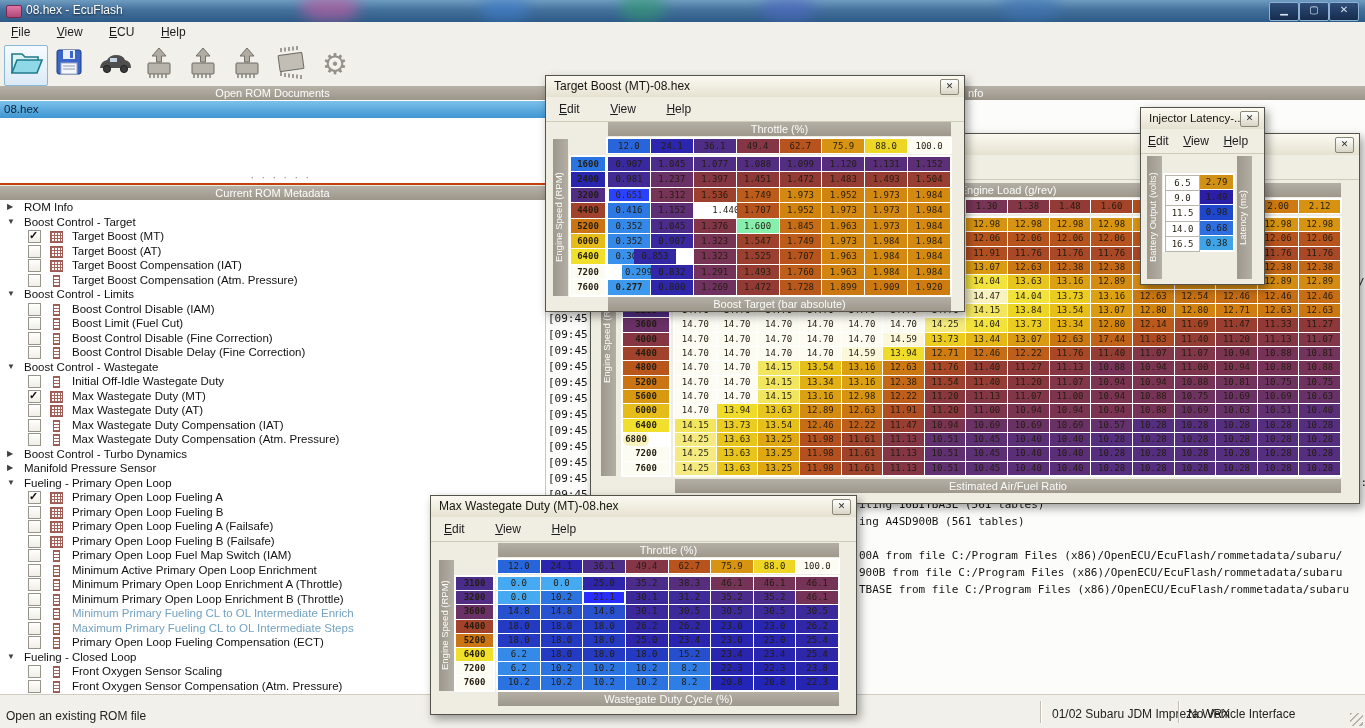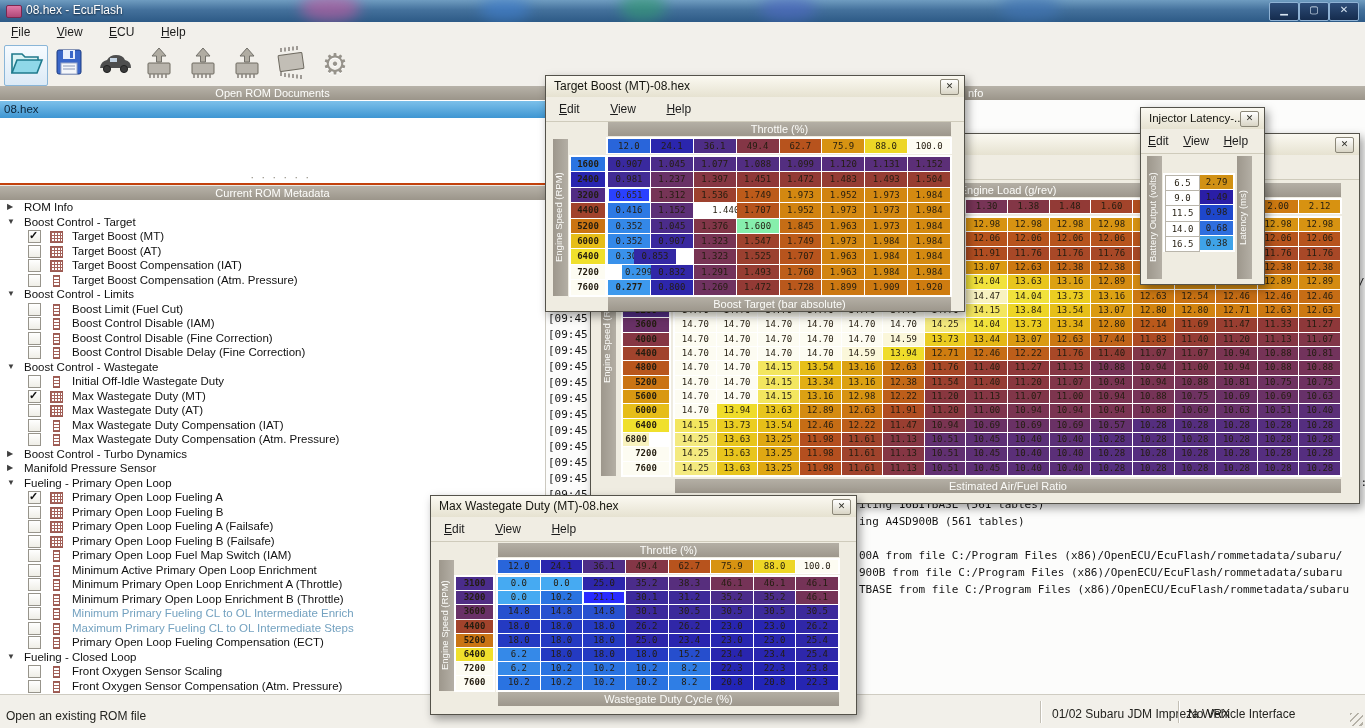--- a/index.html
+++ b/index.html
@@ -197,26 +197,26 @@
         <div class="bicon"></div>
         <span class="tlabel">Target Boost Compensation (Atm. Pressure)</span>
       </div>
       <div class="trow lvl0">
         <div class="tarrow">▼</div>
         <span class="tlabel">Boost Control - Limits</span>
       </div>
       <div class="trow lvl1">
         <div class="tcheck"></div>
         <div class="bicon"></div>
+        <span class="tlabel">Boost Control Disable (IAM)</span>
+      </div>
+      <div class="trow lvl1">
+        <div class="tcheck"></div>
+        <div class="bicon"></div>
         <span class="tlabel">Boost Limit (Fuel Cut)</span>
-      </div>
-      <div class="trow lvl1">
-        <div class="tcheck"></div>
-        <div class="bicon"></div>
-        <span class="tlabel">Boost Control Disable (IAM)</span>
       </div>
       <div class="trow lvl1">
         <div class="tcheck"></div>
         <div class="bicon"></div>
         <span class="tlabel">Boost Control Disable (Fine Correction)</span>
       </div>
       <div class="trow lvl1">
         <div class="tcheck"></div>
         <div class="bicon"></div>
         <span class="tlabel">Boost Control Disable Delay (Fine Correction)</span>
@@ -394,21 +394,21 @@
       <div class="rlab" style="left: 32px; top: 155.65px; width: 46px; height: 13.33px; line-height: 13.33px; background: rgb(59, 41, 157);">2800</div>
       <div class="rlab" style="left: 32px; top: 169.98px; width: 46px; height: 13.33px; line-height: 13.33px; background: rgb(81, 45, 132);">3200</div>
       <div class="rlab" style="left: 32px; top: 184.31px; width: 46px; height: 13.33px; line-height: 13.33px; background: rgb(105, 49, 102);">3600</div>
       <div class="rlab" style="left: 32px; top: 198.64px; width: 46px; height: 13.33px; line-height: 13.33px; background: rgb(134, 54, 67);">4000</div>
       <div class="rlab" style="left: 32px; top: 212.97px; width: 46px; height: 13.33px; line-height: 13.33px; background: rgb(161, 67, 44);">4400</div>
       <div class="rlab" style="left: 32px; top: 227.3px; width: 46px; height: 13.33px; line-height: 13.33px; background: rgb(184, 86, 28);">4800</div>
       <div class="rlab" style="left: 32px; top: 241.63px; width: 46px; height: 13.33px; line-height: 13.33px; background: rgb(202, 116, 19);">5200</div>
       <div class="rlab" style="left: 32px; top: 255.96px; width: 46px; height: 13.33px; line-height: 13.33px; background: rgb(217, 152, 18);">5600</div>
       <div class="rlab" style="left: 32px; top: 270.29px; width: 46px; height: 13.33px; line-height: 13.33px; background: rgb(230, 189, 24);">6000</div>
       <div class="rlab" style="left: 32px; top: 284.62px; width: 46px; height: 13.33px; line-height: 13.33px; background: rgb(240, 224, 44);">6400</div>
-      <div class="rlab" style="left: 32px; top: 298.95px; width: 26px; height: 13.33px; line-height: 13.33px; background: rgb(248, 242, 190);">6800</div>
+      <div class="rlab" style="left: 32px; top: 298.95px; width: 26px; height: 13.33px; line-height: 13.33px; background: rgb(248, 242, 190); border-radius: 6px;">6800</div>
       <div class="rlab" style="left: 32px; top: 313.28px; width: 46px; height: 13.33px; line-height: 13.33px; background: rgb(253, 252, 242);">7200</div>
       <div class="rlab" style="left: 32px; top: 327.61px; width: 46px; height: 13.33px; line-height: 13.33px; background: rgb(253, 252, 242);">7600</div>
       <div class="cell" style="left: 84px; top: 84px; width: 40.625px; height: 13.33px; line-height: 13.33px; background: rgb(253, 252, 242);">14.70</div>
       <div class="cell" style="left: 125.625px; top: 84px; width: 40.625px; height: 13.33px; line-height: 13.33px; background: rgb(253, 252, 242);">14.70</div>
       <div class="cell" style="left: 167.25px; top: 84px; width: 40.625px; height: 13.33px; line-height: 13.33px; background: rgb(253, 252, 242);">14.70</div>
       <div class="cell" style="left: 208.875px; top: 84px; width: 40.625px; height: 13.33px; line-height: 13.33px; background: rgb(253, 252, 242);">14.70</div>
       <div class="cell" style="left: 250.5px; top: 84px; width: 40.625px; height: 13.33px; line-height: 13.33px; background: rgb(253, 252, 242);">14.70</div>
       <div class="cell" style="left: 292.125px; top: 84px; width: 40.625px; height: 13.33px; line-height: 13.33px; background: rgb(253, 252, 242);">14.70</div>
       <div class="cell" style="left: 333.75px; top: 84px; width: 40.625px; height: 13.33px; line-height: 13.33px; background: rgb(253, 252, 242);">14.70</div>
       <div class="cell" style="left: 375.375px; top: 84px; width: 40.625px; height: 13.33px; line-height: 13.33px; background: rgb(215, 147, 18);">12.98</div>

